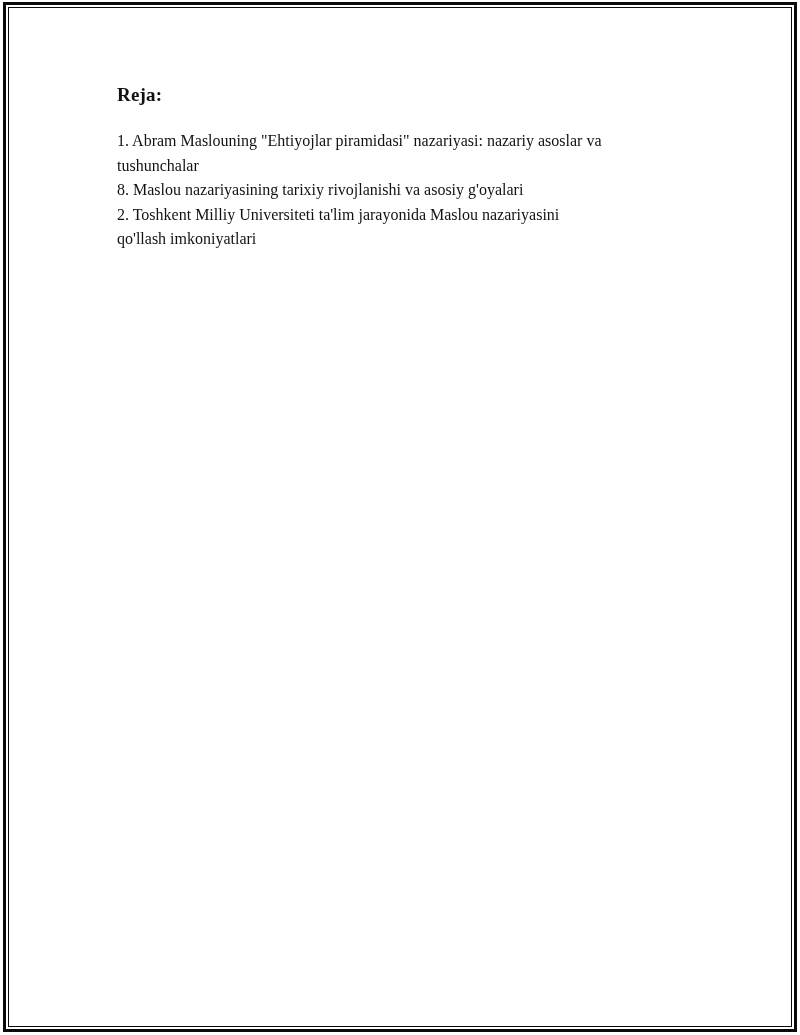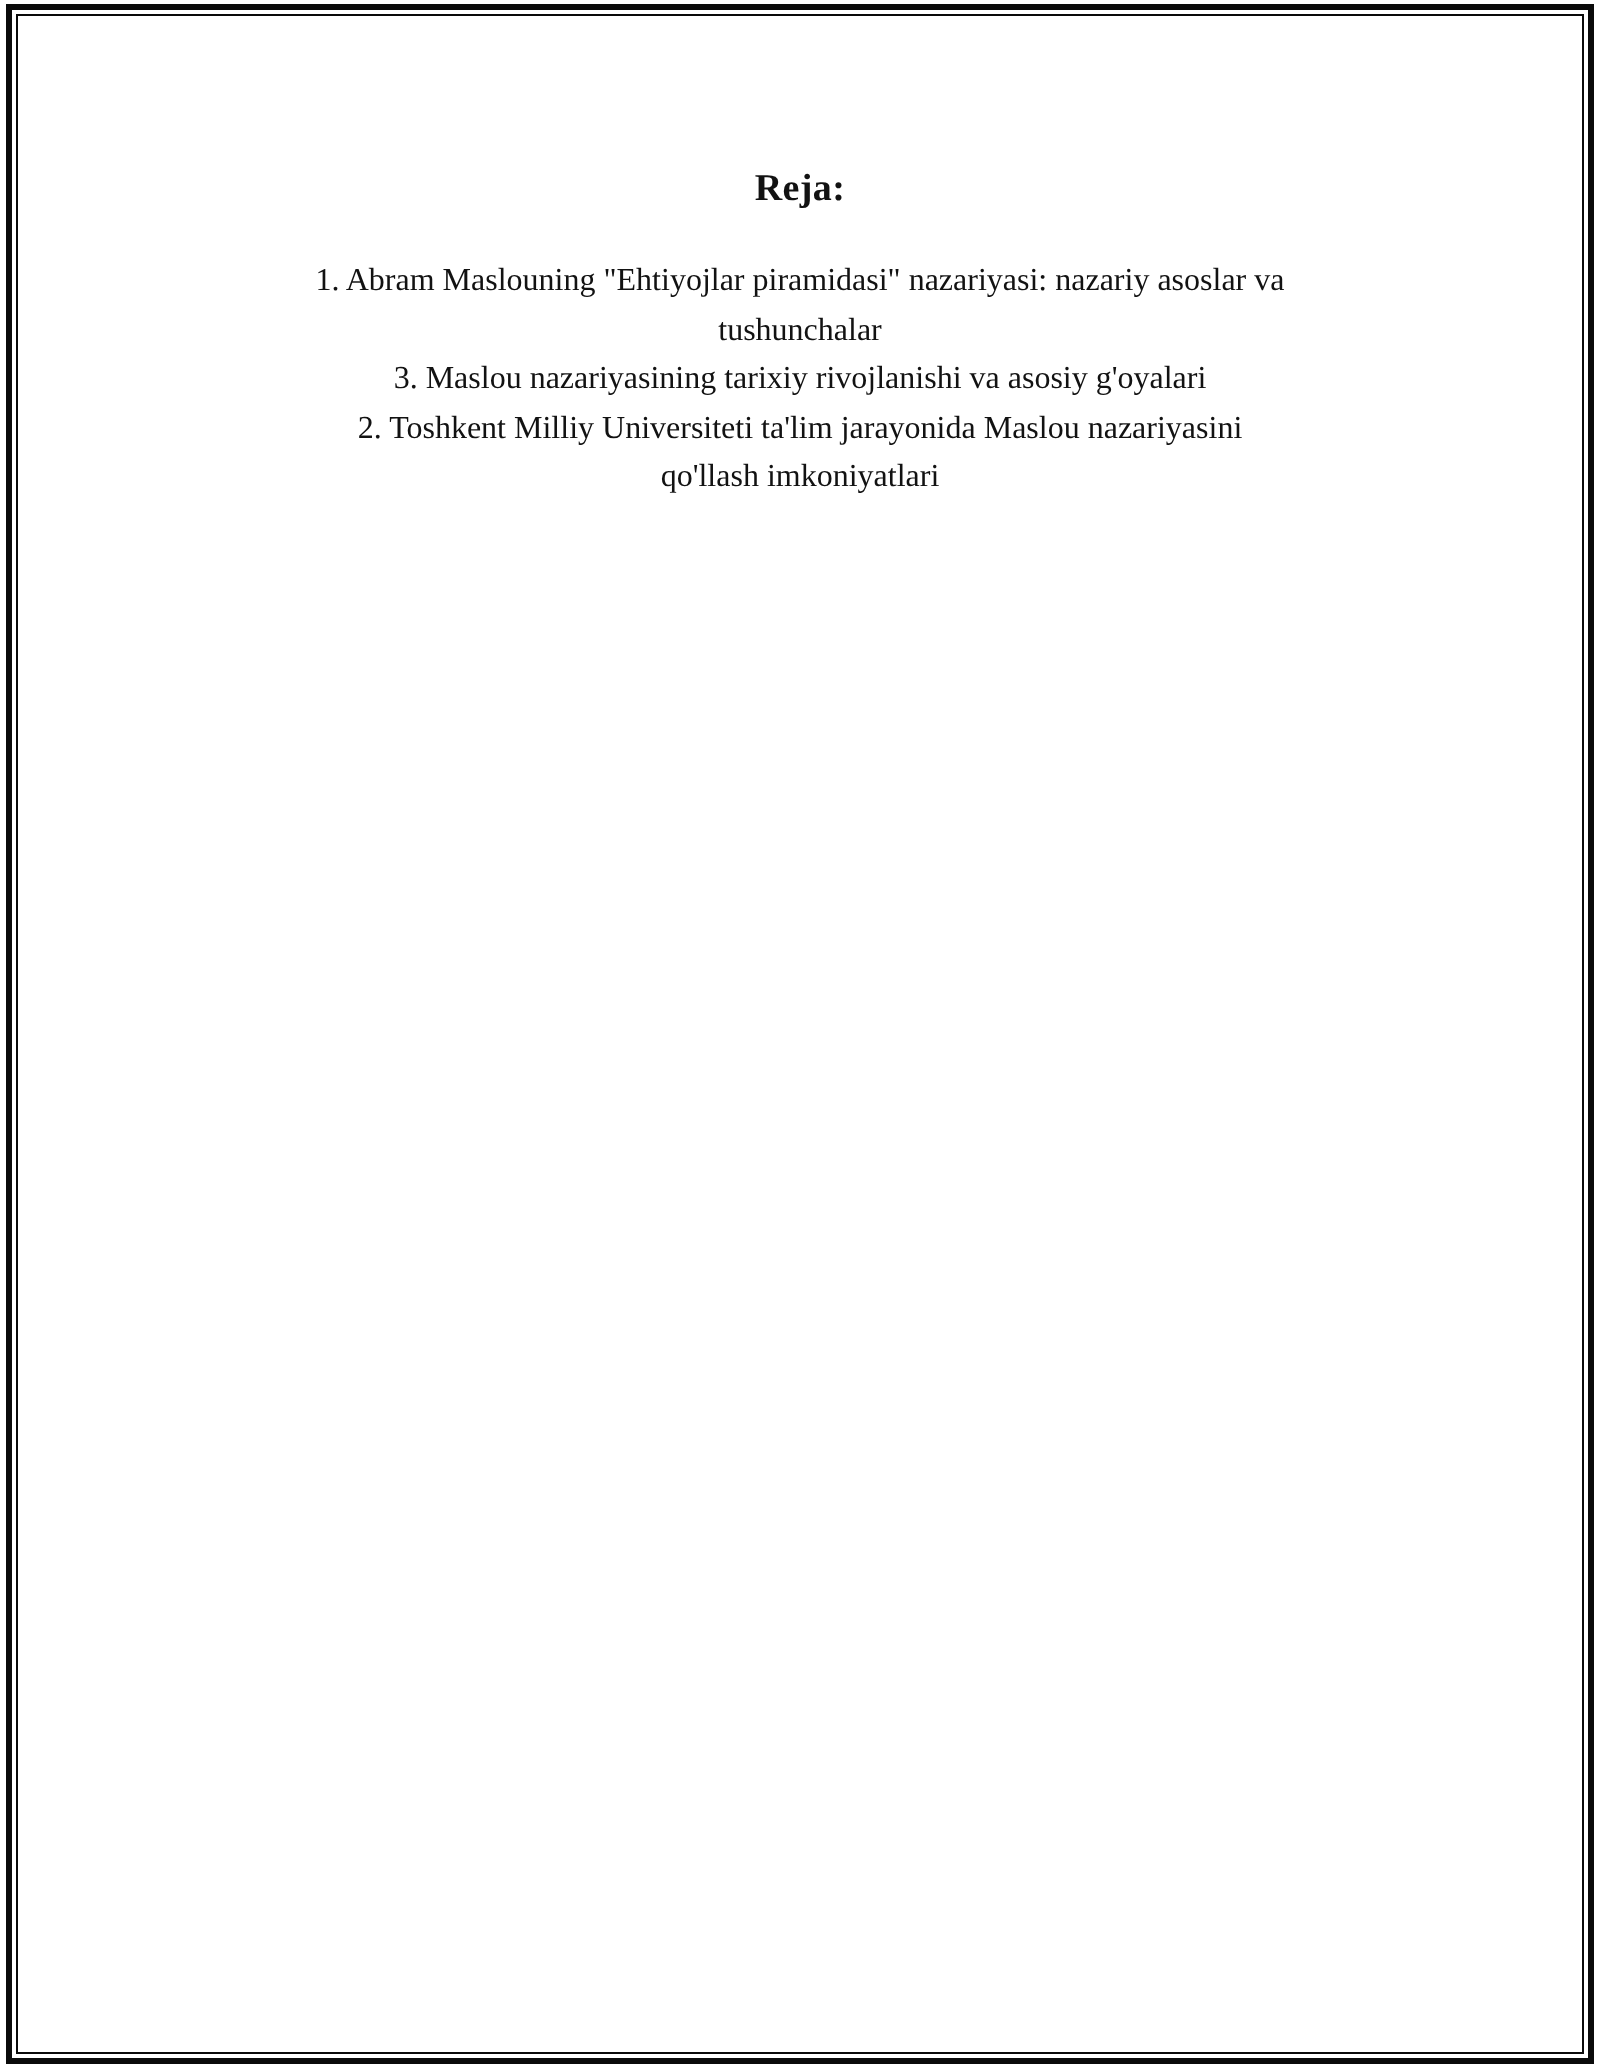--- a/index.html
+++ b/index.html
@@ -30,21 +30,20 @@
     width: 100%;
     height: 100%;
     border: 1px solid #0a0a0a;
     box-sizing: border-box;
   }
   .content {
     position: absolute;
     top: 84px;
     left: 117px;
     width: 566px;
-    text-align: center;
   }
   .doc-heading {
     font-size: 19px;
     font-weight: bold;
     line-height: 22px;
     margin: 0 0 23px 0;
     letter-spacing: 0.2px;
   }
   .doc-list {
     font-size: 16px;
@@ -62,18 +61,18 @@
   <div class="page-border-outer">
     <div class="page-border-inner"></div>
   </div>
 
   <div class="content">
     <h1 class="doc-heading">Reja:</h1>
 
     <div class="doc-list">
       <p class="doc-list-item">1. Abram Maslouning "Ehtiyojlar piramidasi" nazariyasi: nazariy asoslar va
 tushunchalar</p>
-      <p class="doc-list-item">3. Maslou nazariyasining tarixiy rivojlanishi va asosiy g'oyalari</p>
+      <p class="doc-list-item">8. Maslou nazariyasining tarixiy rivojlanishi va asosiy g'oyalari</p>
       <p class="doc-list-item">2. Toshkent Milliy Universiteti ta'lim jarayonida Maslou nazariyasini
 qo'llash imkoniyatlari</p>
     </div>
   </div>
 </div>
 
 </body></html>

